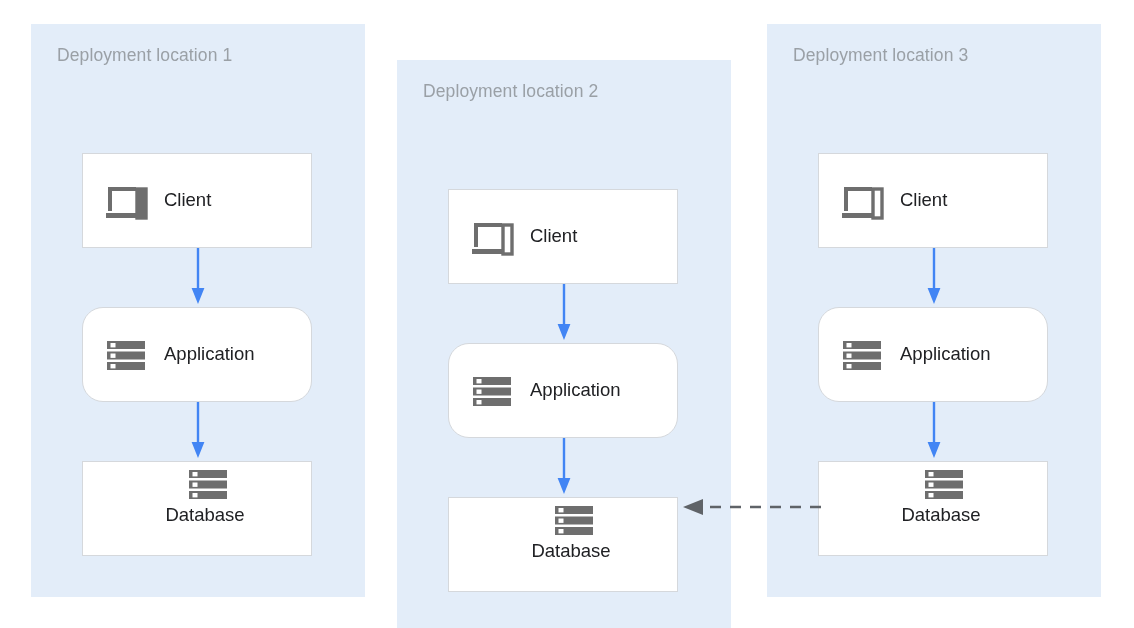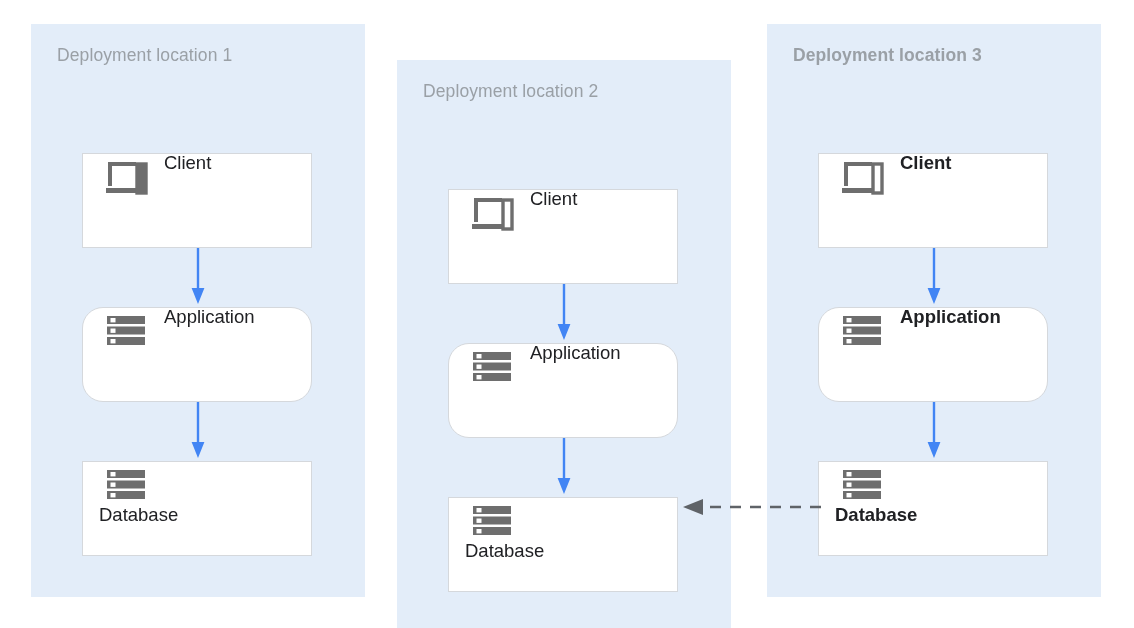--- a/index.html
+++ b/index.html
@@ -27,21 +27,21 @@
   
   .panel {
     position: absolute;
     top: 24px;
     width: 334px;
     height: 573px;
     background: #e3edf9;
   }
   .panel-1 { left: 31px; }
   .panel-2 { left: 397px; margin-top: 36px; }
-  .panel-3 { left: 767px; font-weight: bold; }
+  .panel-3 { left: 767px; }
 
   .panel-title {
     position: absolute;
     left: 26px;
     top: 20px;
     font-size: 17.5px;
     line-height: 22px;
     color: #9aa0a6;
     letter-spacing: 0.1px;
     white-space: nowrap;
@@ -50,21 +50,21 @@
   
   .node {
     position: absolute;
     width: 230px;
     height: 95px;
     background: #ffffff;
     border: 1px solid #d5d8dc;
     box-sizing: border-box;
     left: 51px;
     display: flex;
-    align-items: flex-start;
+    align-items: center;
   }
   .node-client   { top: 129px; }
   .node-app      { top: 283px; border-radius: 21px; }
   .node-db       { top: 437px; flex-direction: column; }
 
   .node-icon {
     width: 44px;
     height: 44px;
     margin-left: 21px;
     flex: 0 0 auto;

